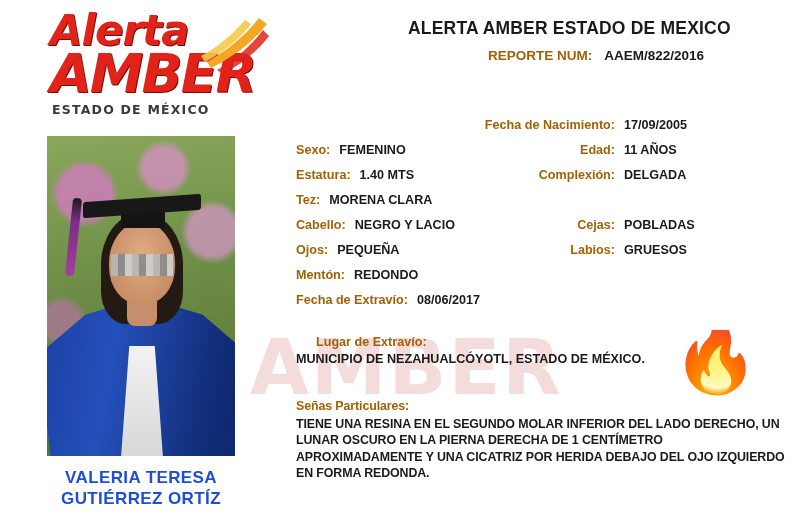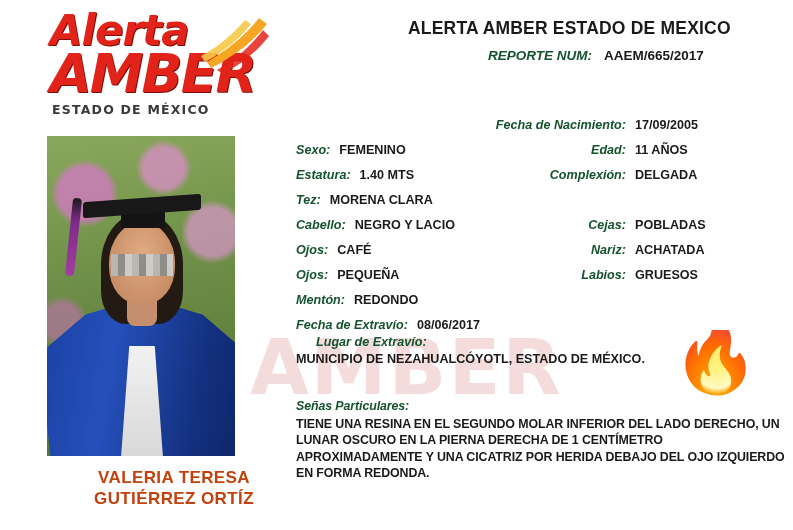--- a/index.html
+++ b/index.html
@@ -217,26 +217,25 @@
       #a9a7a4;
     opacity: 0.96;
   }
 
   .victim-name {
     position: absolute;
     left: 0;
     top: 468px;
     width: 282px;
     text-align: center;
-    color: #c2410c;
+    color: #1d4ed8;
     font-weight: bold;
     font-size: 17px;
     line-height: 1.22;
     letter-spacing: 0.4px;
-    padding-left: 33px;
   }
 
   
   .right-col {
     position: absolute;
     left: 288px;
     top: 0;
     width: 505px;
     height: 530px;
   }
@@ -273,34 +272,33 @@
     position: relative;
     height: 25px;
     font-size: 12.6px;
   }
   .fld {
     position: absolute;
     white-space: nowrap;
   }
   .lbl {
     font-weight: bold;
-    color: #14532d;
-    font-style: italic;
+    color: #a16207;
   }
   .val {
     font-weight: bold;
     color: #1a1a1a;
     margin-left: 9px;
   }
   .col-a { left: 8px; }
 
   
   .pair-right {
     position: absolute;
-    left: 188px;
+    left: 177px;
     width: 310px;
     white-space: nowrap;
   }
   .pair-right .lbl {
     display: inline-block;
     width: 150px;
     text-align: right;
   }
 
   .block {
@@ -369,21 +367,21 @@
       <div>VALERIA TERESA</div>
       <div>GUTIÉRREZ ORTÍZ</div>
     </div>
   </div>
 
   <div class="right-col">
 
     <div class="doc-title">ALERTA AMBER ESTADO DE MEXICO</div>
 
     <div class="report-line">
-      <span class="lbl">REPORTE NUM:</span><span class="rep-val">AAEM/665/2017</span>
+      <span class="lbl">REPORTE NUM:</span><span class="rep-val">AAEM/822/2016</span>
     </div>
 
     <div class="fields">
 
       <div class="row">
         <div class="pair-right">
           <span class="lbl">Fecha de Nacimiento:</span><span class="val">17/09/2005</span>
         </div>
       </div>
 
@@ -413,28 +411,20 @@
 
       <div class="row">
         <div class="fld col-a">
           <span class="lbl">Cabello:</span><span class="val">NEGRO Y LACIO</span>
         </div>
         <div class="pair-right">
           <span class="lbl">Cejas:</span><span class="val">POBLADAS</span>
         </div>
       </div>
 
-      <div class="row">
-        <div class="fld col-a">
-          <span class="lbl">Ojos:</span><span class="val">CAFÉ</span>
-        </div>
-        <div class="pair-right">
-          <span class="lbl">Nariz:</span><span class="val">ACHATADA</span>
-        </div>
-      </div>
 
       <div class="row">
         <div class="fld col-a">
           <span class="lbl">Ojos:</span><span class="val">PEQUEÑA</span>
         </div>
         <div class="pair-right">
           <span class="lbl">Labios:</span><span class="val">GRUESOS</span>
         </div>
       </div>
 

